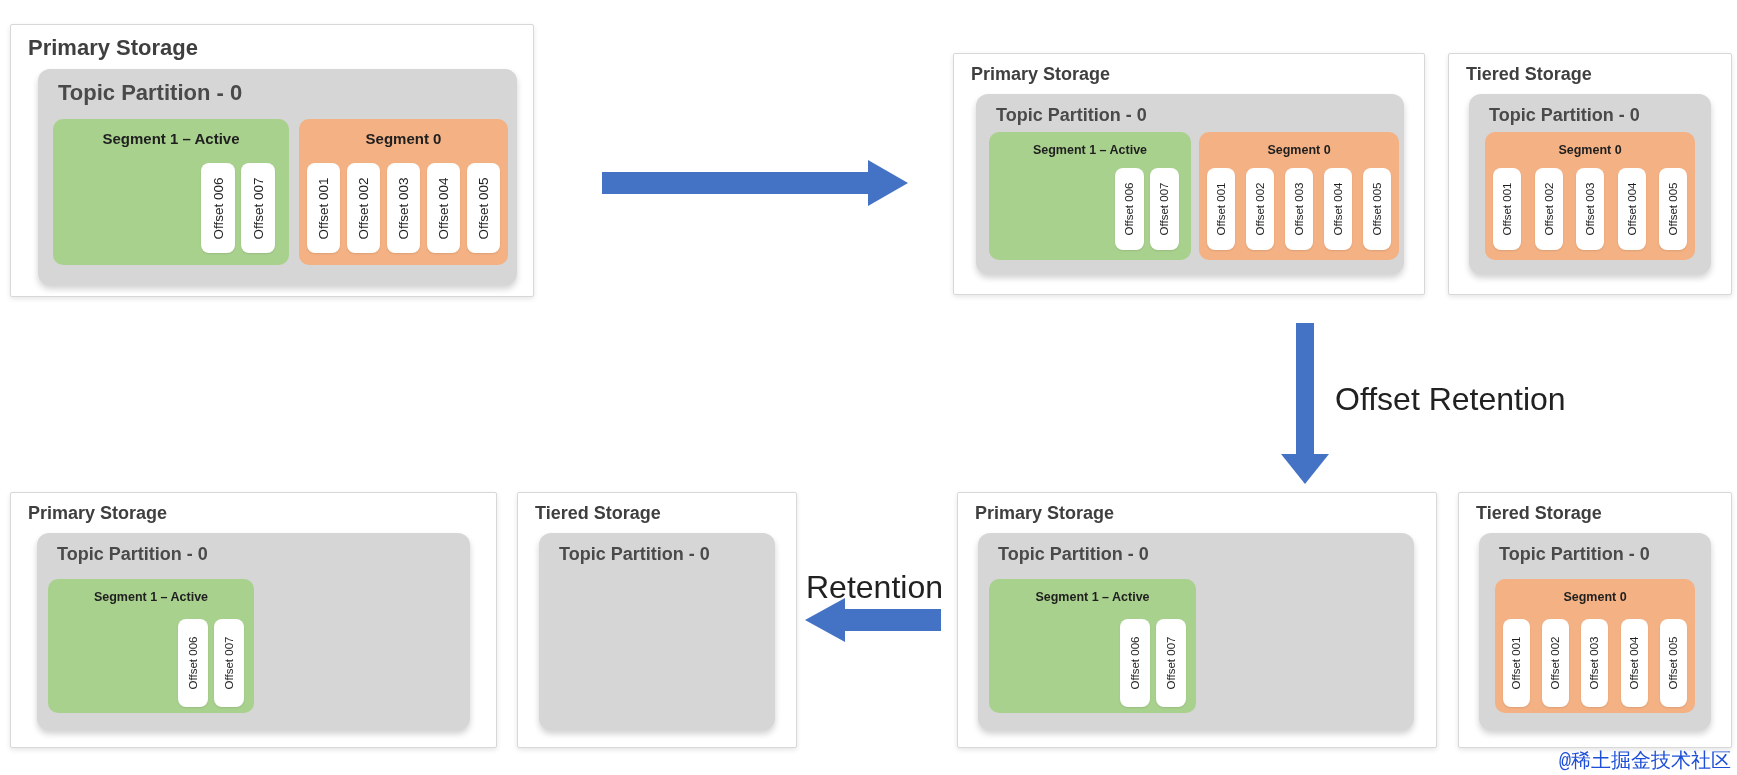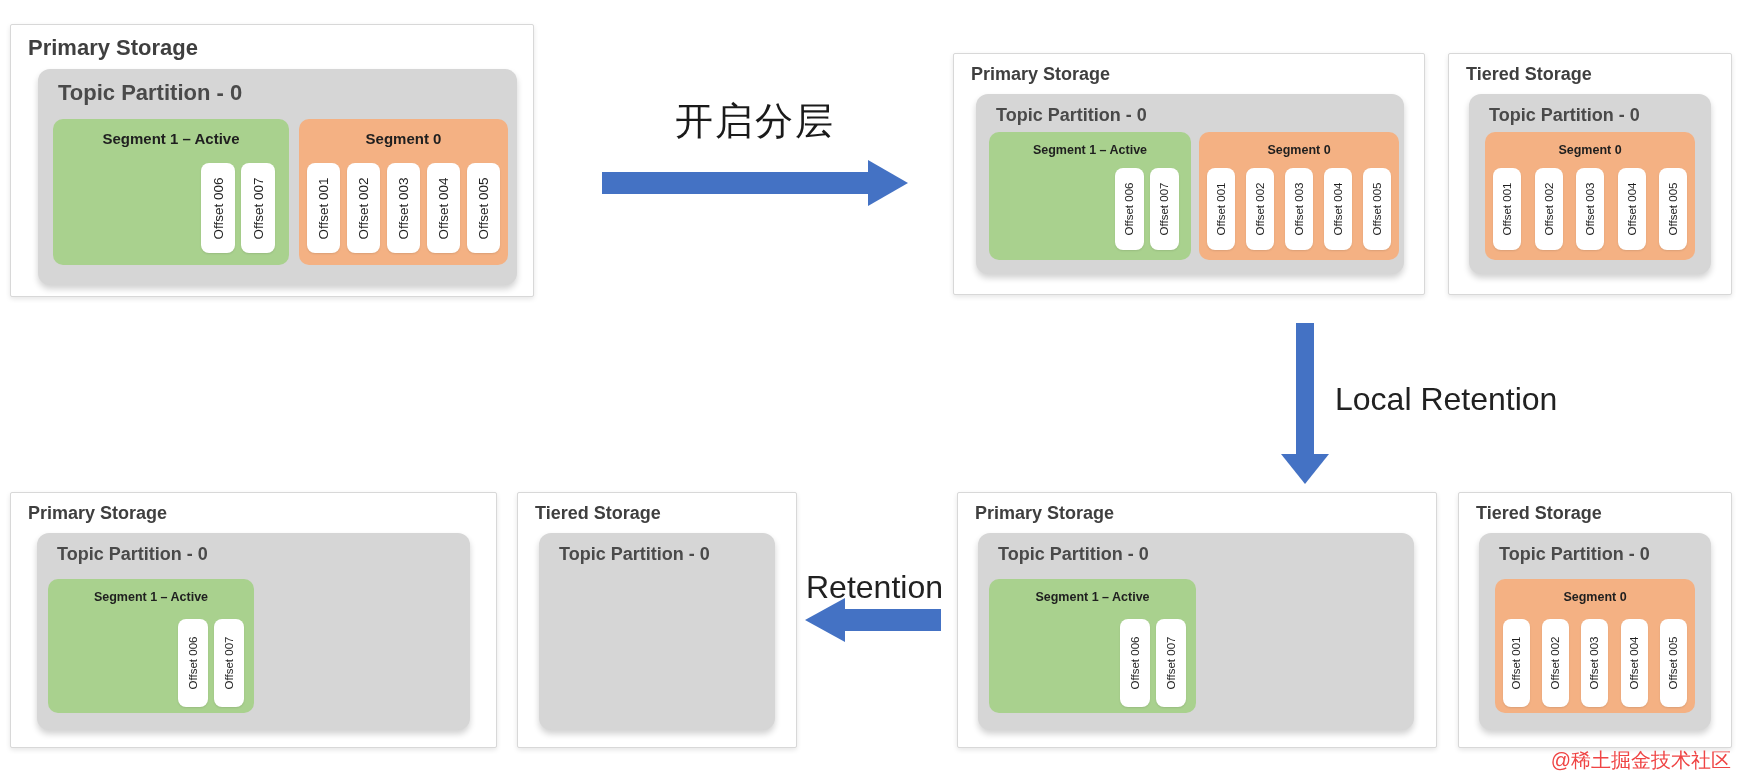--- a/index.html
+++ b/index.html
@@ -34,21 +34,21 @@
   .arrow-bar{position:absolute;background:#4472c4;}
   .arrow-head{position:absolute;width:0;height:0;}
   .head-right{border-top:23px solid transparent;border-bottom:23px solid transparent;border-left:40px solid #4472c4;}
   .head-down{border-left:24px solid transparent;border-right:24px solid transparent;border-top:30px solid #4472c4;}
   .head-left{border-top:22px solid transparent;border-bottom:22px solid transparent;border-right:40px solid #4472c4;}
 
   .flow-label{position:absolute;color:#1a1a1a;white-space:nowrap;}
   .label-cn{font-size:38px;letter-spacing:2px;}
   .label-en{font-size:32px;color:#212121;}
 
-  .watermark{position:absolute;right:6px;top:747px;font-size:20px;color:#ef4444;white-space:nowrap;}
+  .watermark{position:absolute;right:6px;top:747px;font-size:20px;color:#1d4ed8;white-space:nowrap;font-family:Liberation Mono, monospace;}
 </style>
 </head>
 <body>
 
 <div class="canvas">
 
   <div class="panel" style="left:10px;top:24px;width:522px;height:271px;">
     <div class="panel-title t22">Primary Storage</div>
     <div class="partition" style="left:27px;top:44px;width:479px;height:216px;">
       <div class="partition-title t22">Topic Partition - 0</div>
@@ -75,21 +75,20 @@
         <div class="offset" style="left:128px;top:44px;width:33px;height:90px;">
             <span class="t13">Offset 004</span>
           </div>
         <div class="offset" style="left:168px;top:44px;width:33px;height:90px;">
             <span class="t13">Offset 005</span>
           </div>
       </div>
     </div>
   </div>
 
-  <div class="flow-label label-cn" style="left:600px;top:96px;width:310px;text-align:center;">开启分层</div>
   <div class="arrow-bar" style="left:602px;top:172px;width:266px;height:22px;"></div>
   <div class="arrow-head head-right" style="left:868px;top:160px;"></div>
 
   <div class="panel" style="left:953px;top:53px;width:470px;height:240px;">
     <div class="panel-title t18">Primary Storage</div>
     <div class="partition" style="left:22px;top:40px;width:428px;height:180px;">
       <div class="partition-title t18">Topic Partition - 0</div>
       <div class="segment green" style="left:13px;top:38px;width:202px;height:128px;">
         <div class="segment-label t12">Segment 1 – Active</div>
         <div class="offset" style="left:126px;top:36px;width:29px;height:82px;">
@@ -140,21 +139,21 @@
           </div>
         <div class="offset" style="left:174px;top:36px;width:28px;height:82px;">
             <span class="t11">Offset 005</span>
           </div>
       </div>
     </div>
   </div>
 
   <div class="arrow-bar" style="left:1296px;top:323px;width:18px;height:131px;"></div>
   <div class="arrow-head head-down" style="left:1281px;top:454px;"></div>
-  <div class="flow-label label-en" style="left:1335px;top:381px;">Local Retention</div>
+  <div class="flow-label label-en" style="left:1335px;top:381px;">Offset Retention</div>
 
   <div class="panel" style="left:10px;top:492px;width:485px;height:254px;">
     <div class="panel-title t18">Primary Storage</div>
     <div class="partition" style="left:26px;top:40px;width:433px;height:197px;">
       <div class="partition-title t18">Topic Partition - 0</div>
       <div class="segment green" style="left:11px;top:46px;width:206px;height:134px;">
         <div class="segment-label t12">Segment 1 – Active</div>
         <div class="offset" style="left:130px;top:40px;width:30px;height:88px;">
             <span class="t11">Offset 006</span>
           </div>

